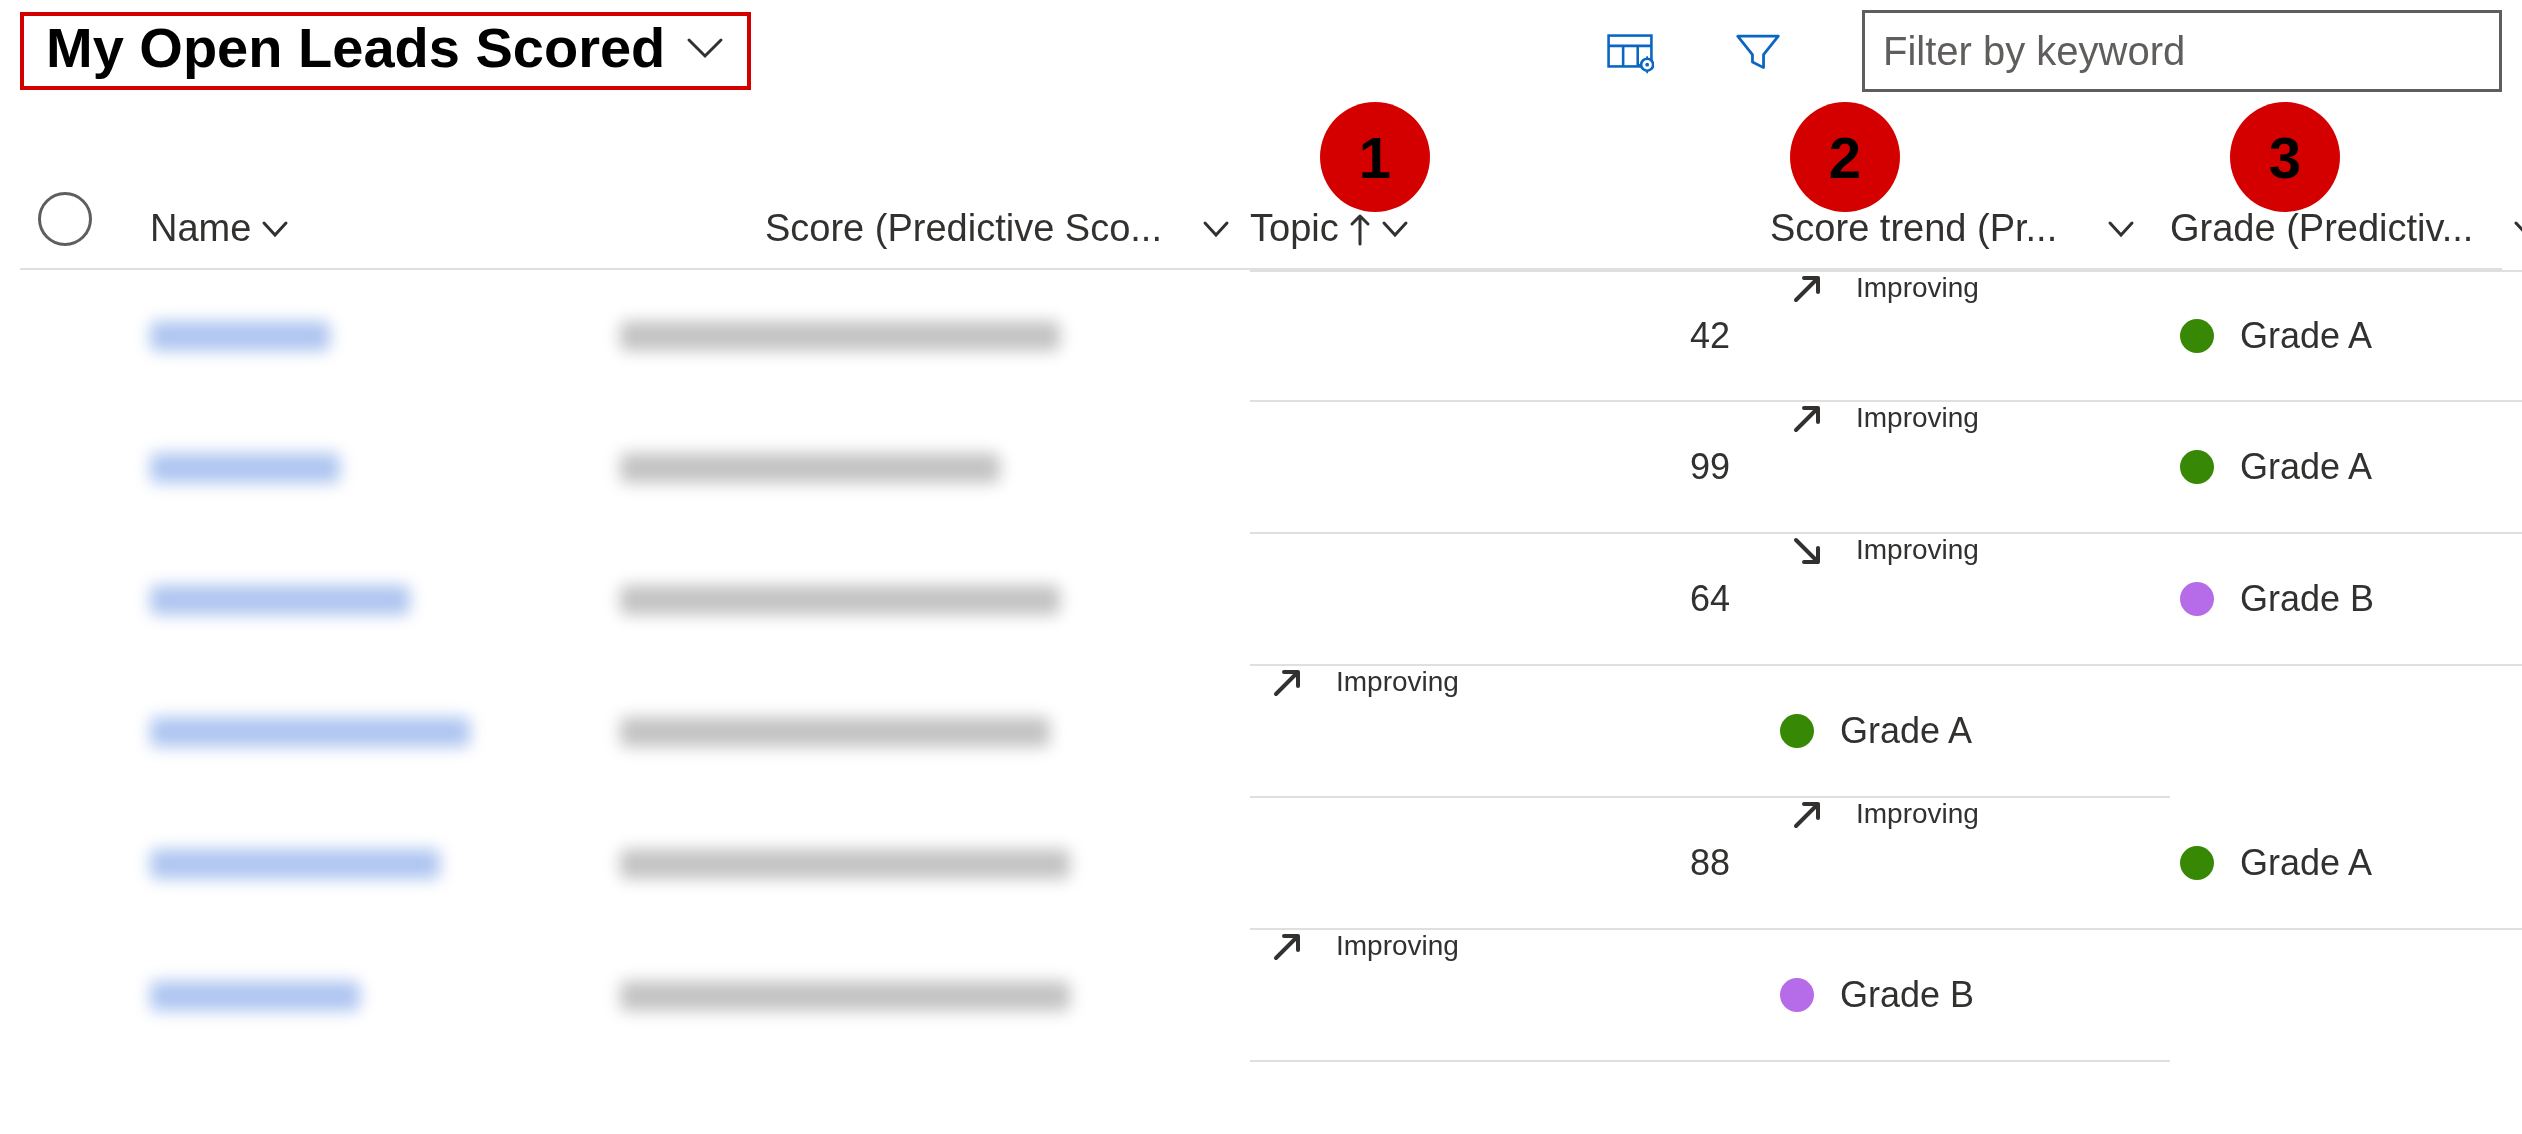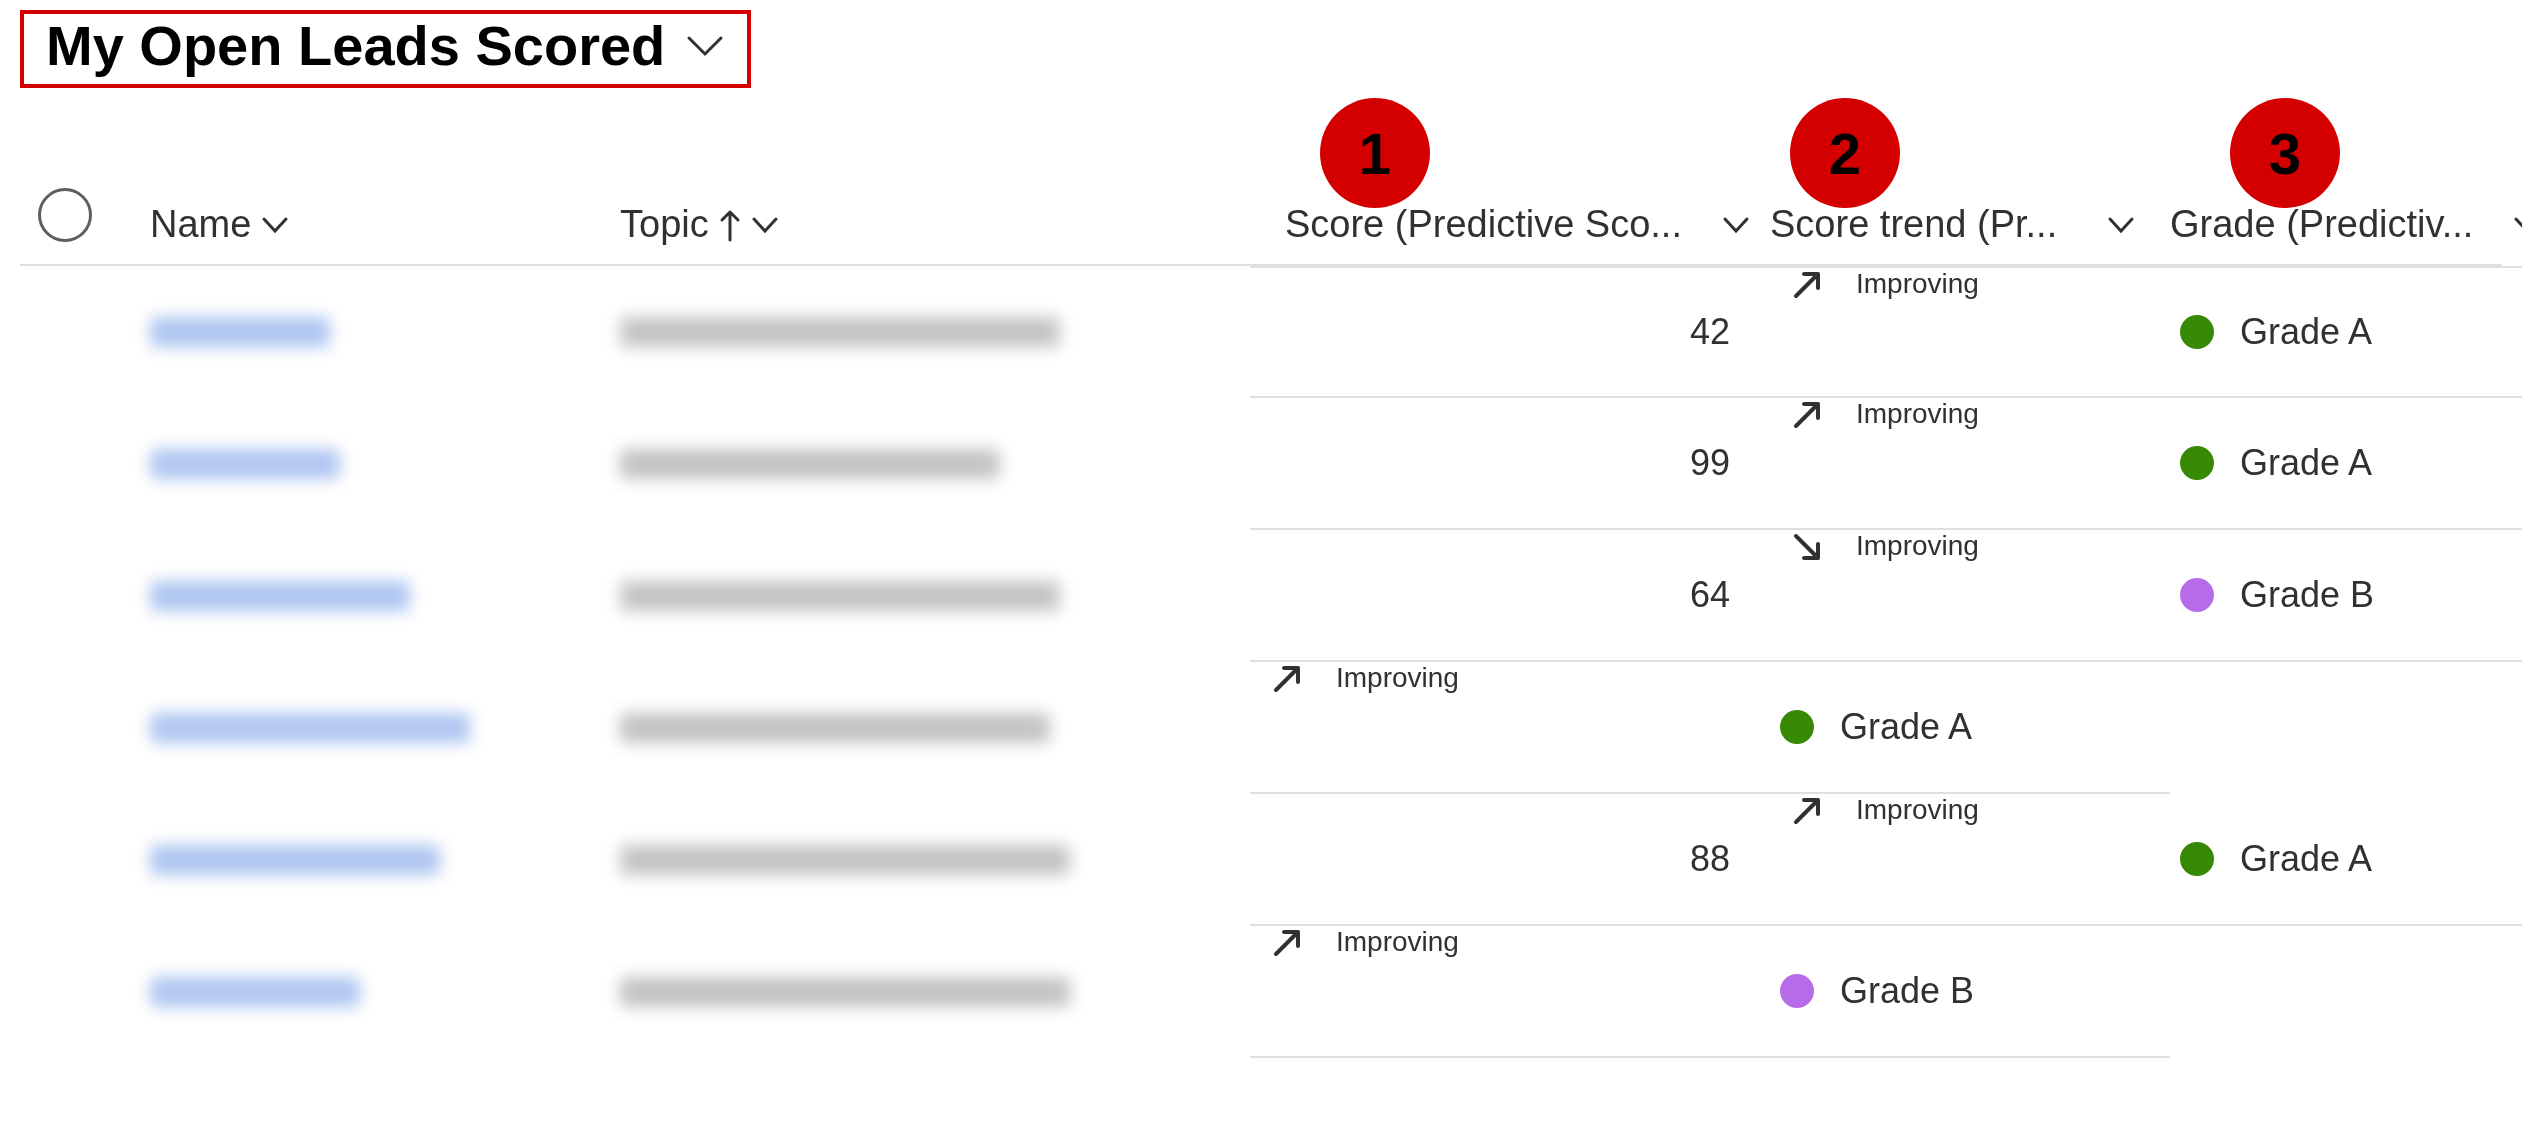--- a/index.html
+++ b/index.html
@@ -196,35 +196,67 @@
 <div class="topbar">
   <div class="view-title-box">
     <span class="view-title">My Open Leads Scored</span>
     <span class="title-chevron">
       <svg width="40" height="24" viewBox="0 0 40 24">
           <path d="M4 4 L20 20 L36 4" stroke="#323130" stroke-width="3" fill="none" stroke-linecap="round"></path>
         </svg>
     </span>
   </div>
 
+  <div class="top-controls">
+    <span class="icon-btn">
+      <svg width="56" height="48" viewBox="0 0 56 48">
+        <rect x="3" y="6" width="50" height="36" fill="none" stroke="#0a66c2" stroke-width="3"></rect>
+        <line x1="3" y1="18" x2="53" y2="18" stroke="#0a66c2" stroke-width="3"></line>
+        <line x1="20" y1="18" x2="20" y2="42" stroke="#0a66c2" stroke-width="3"></line>
+        <line x1="37" y1="18" x2="37" y2="42" stroke="#0a66c2" stroke-width="3"></line>
+        <circle cx="48" cy="40" r="7" fill="#fff" stroke="#0a66c2" stroke-width="3"></circle>
+        <circle cx="48" cy="40" r="2.2" fill="#0a66c2"></circle>
+        <line x1="48" y1="30" x2="48" y2="33" stroke="#0a66c2" stroke-width="2"></line>
+        <line x1="48" y1="47" x2="48" y2="50" stroke="#0a66c2" stroke-width="2"></line>
+        <line x1="38" y1="40" x2="41" y2="40" stroke="#0a66c2" stroke-width="2"></line>
+        <line x1="55" y1="40" x2="58" y2="40" stroke="#0a66c2" stroke-width="2"></line>
+      </svg>
+    </span>
+    <span class="icon-btn">
+      <svg width="52" height="48" viewBox="0 0 52 48">
+        <path d="M4 8 H48 L32 28 V42 L20 36 V28 Z" fill="none" stroke="#0a66c2" stroke-width="3" stroke-linejoin="round"></path>
+      </svg>
+    </span>
+    <input class="filter-input" placeholder="Filter by keyword" style="">
+  </div>
 </div>
 
 <div class="header-area">
 
   <div class="annot" style="left:1300px">1</div>
   <div class="annot" style="left:1770px">2</div>
   <div class="annot" style="left:2210px">3</div>
 
   <div class="header-row">
     <div>
       <div class="select-circle"></div>
     </div>
 
     <div class="col-head">
       <span>Name</span>
+      <span class="chevron-down">
+        <svg width="28" height="18" viewBox="0 0 28 18">
+            <path d="M3 3 L14 15 L25 3" stroke="#323130" stroke-width="3" fill="none" stroke-linecap="round"></path>
+          </svg>
+      </span>
+    </div>
+
+    <div class="col-head right-align">
+      <span>Score (Predictive Sco...</span>
+      <span style="width:20px"></span>
       <span class="chevron-down">
         <svg width="28" height="18" viewBox="0 0 28 18">
             <path d="M3 3 L14 15 L25 3" stroke="#323130" stroke-width="3" fill="none" stroke-linecap="round"></path>
           </svg>
       </span>
     </div>
 
     <div class="col-head">
       <span>Topic</span>
       <span class="arrow-up">
@@ -232,30 +264,20 @@
             <path d="M11 32 V4 M3 12 L11 4 L19 12" stroke="#323130" stroke-width="3" fill="none" stroke-linecap="round" stroke-linejoin="round"></path>
           </svg>
       </span>
       <span class="chevron-down">
         <svg width="28" height="18" viewBox="0 0 28 18">
             <path d="M3 3 L14 15 L25 3" stroke="#323130" stroke-width="3" fill="none" stroke-linecap="round"></path>
           </svg>
       </span>
     </div>
 
-    <div class="col-head right-align">
-      <span>Score (Predictive Sco...</span>
-      <span style="width:20px"></span>
-      <span class="chevron-down">
-        <svg width="28" height="18" viewBox="0 0 28 18">
-            <path d="M3 3 L14 15 L25 3" stroke="#323130" stroke-width="3" fill="none" stroke-linecap="round"></path>
-          </svg>
-      </span>
-    </div>
-
     <div class="col-head">
       <span>Score trend (Pr...</span>
       <span style="width:30px"></span>
       <span class="chevron-down">
         <svg width="28" height="18" viewBox="0 0 28 18">
             <path d="M3 3 L14 15 L25 3" stroke="#323130" stroke-width="3" fill="none" stroke-linecap="round"></path>
           </svg>
       </span>
     </div>
 

